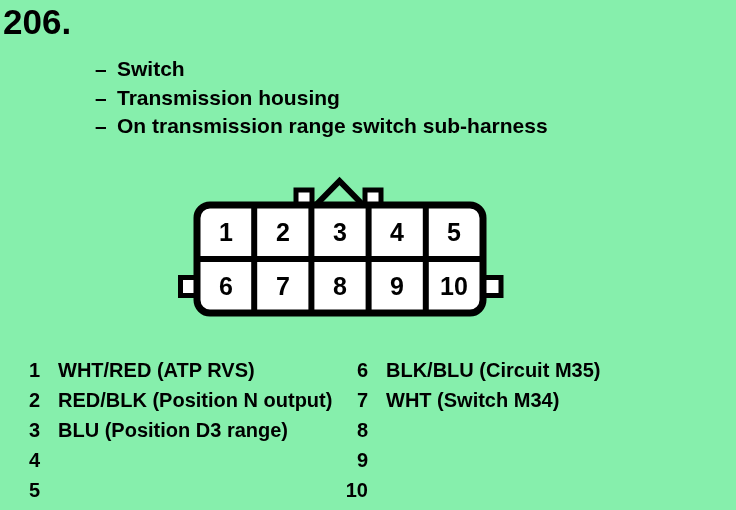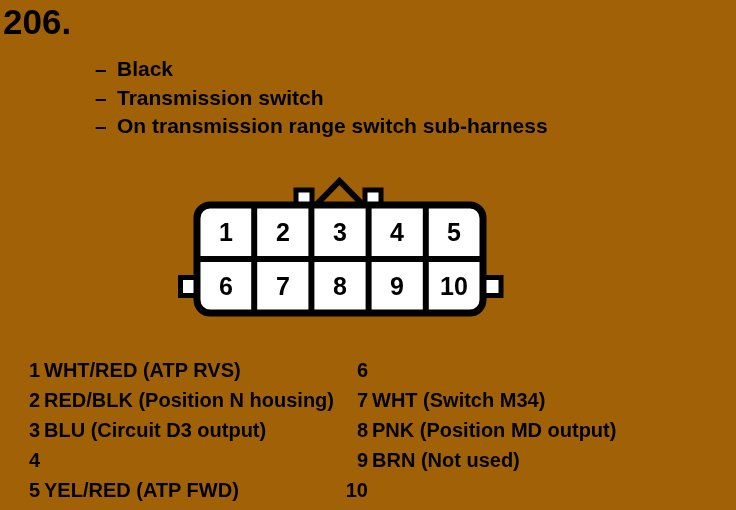--- a/index.html
+++ b/index.html
@@ -1,19 +1,19 @@
 <!DOCTYPE html>
 <html><head>
 <meta charset="utf-8">
 <style>
   html,body { margin:0; padding:0; }
   .page {
     position:relative;
     width:736px; height:510px;
-    background:#a16207;
+    background:#86efac;
     color:#000000;
     font-family:"Liberation Sans", sans-serif;
     font-weight:bold;
     overflow:hidden;
   }
   
   .title {
     position:absolute; left:3px; top:4px;
     display:flex;
     font-size:35px; line-height:36px;
@@ -41,39 +41,39 @@
     font-size:20px; line-height:30px;
     white-space:nowrap;
   }
   .legend-col { position:absolute; top:0; }
   .legend-col.left  { left:14px; }
   .legend-col.right { left:330px; }
   .legend-row { display:flex; }
   .pin-num { text-align:right; }
   .legend-col.left  .pin-num { width:26px; }
   .legend-col.right .pin-num { width:38px; }
-  .pin-label { margin-left:4px; }
+  .pin-label { margin-left:18px; }
 </style>
 </head>
 <body>
 
 <div class="page">
 
   <header class="title">
     <span class="title-num">206.</span>
   </header>
 
   <ul class="notes">
     <li class="note">
       <span class="dash">–</span>
-      <span>Black</span>
+      <span>Switch</span>
     </li>
     <li class="note">
       <span class="dash">–</span>
-      <span>Transmission switch</span>
+      <span>Transmission housing</span>
     </li>
     <li class="note">
       <span class="dash">–</span>
       <span>On transmission range switch sub-harness</span>
     </li>
   </ul>
 
   <svg class="connector" width="340" height="150" viewBox="0 0 340 150">
 
     <rect x="10.5" y="103.5" width="20" height="18" fill="#fff" stroke="#000" stroke-width="5"></rect>
@@ -105,49 +105,47 @@
   </svg>
 
   <div class="legend">
     <div class="legend-col left">
       <div class="legend-row">
         <span class="pin-num">1</span>
         <span class="pin-label">WHT/RED (ATP RVS)</span>
       </div>
       <div class="legend-row">
         <span class="pin-num">2</span>
-        <span class="pin-label">RED/BLK (Position N housing)</span>
+        <span class="pin-label">RED/BLK (Position N output)</span>
       </div>
       <div class="legend-row">
         <span class="pin-num">3</span>
-        <span class="pin-label">BLU (Circuit D3 output)</span>
+        <span class="pin-label">BLU (Position D3 range)</span>
       </div>
       <div class="legend-row">
         <span class="pin-num">4</span>
       </div>
       <div class="legend-row">
         <span class="pin-num">5</span>
-        <span class="pin-label">YEL/RED (ATP FWD)</span>
       </div>
     </div>
     <div class="legend-col right">
       <div class="legend-row">
         <span class="pin-num">6</span>
+        <span class="pin-label">BLK/BLU (Circuit M35)</span>
       </div>
       <div class="legend-row">
         <span class="pin-num">7</span>
         <span class="pin-label">WHT (Switch M34)</span>
       </div>
       <div class="legend-row">
         <span class="pin-num">8</span>
-        <span class="pin-label">PNK (Position MD output)</span>
       </div>
       <div class="legend-row">
         <span class="pin-num">9</span>
-        <span class="pin-label">BRN (Not used)</span>
       </div>
       <div class="legend-row">
         <span class="pin-num">10</span>
       </div>
     </div>
   </div>
 
 </div>
 
 </body></html>

